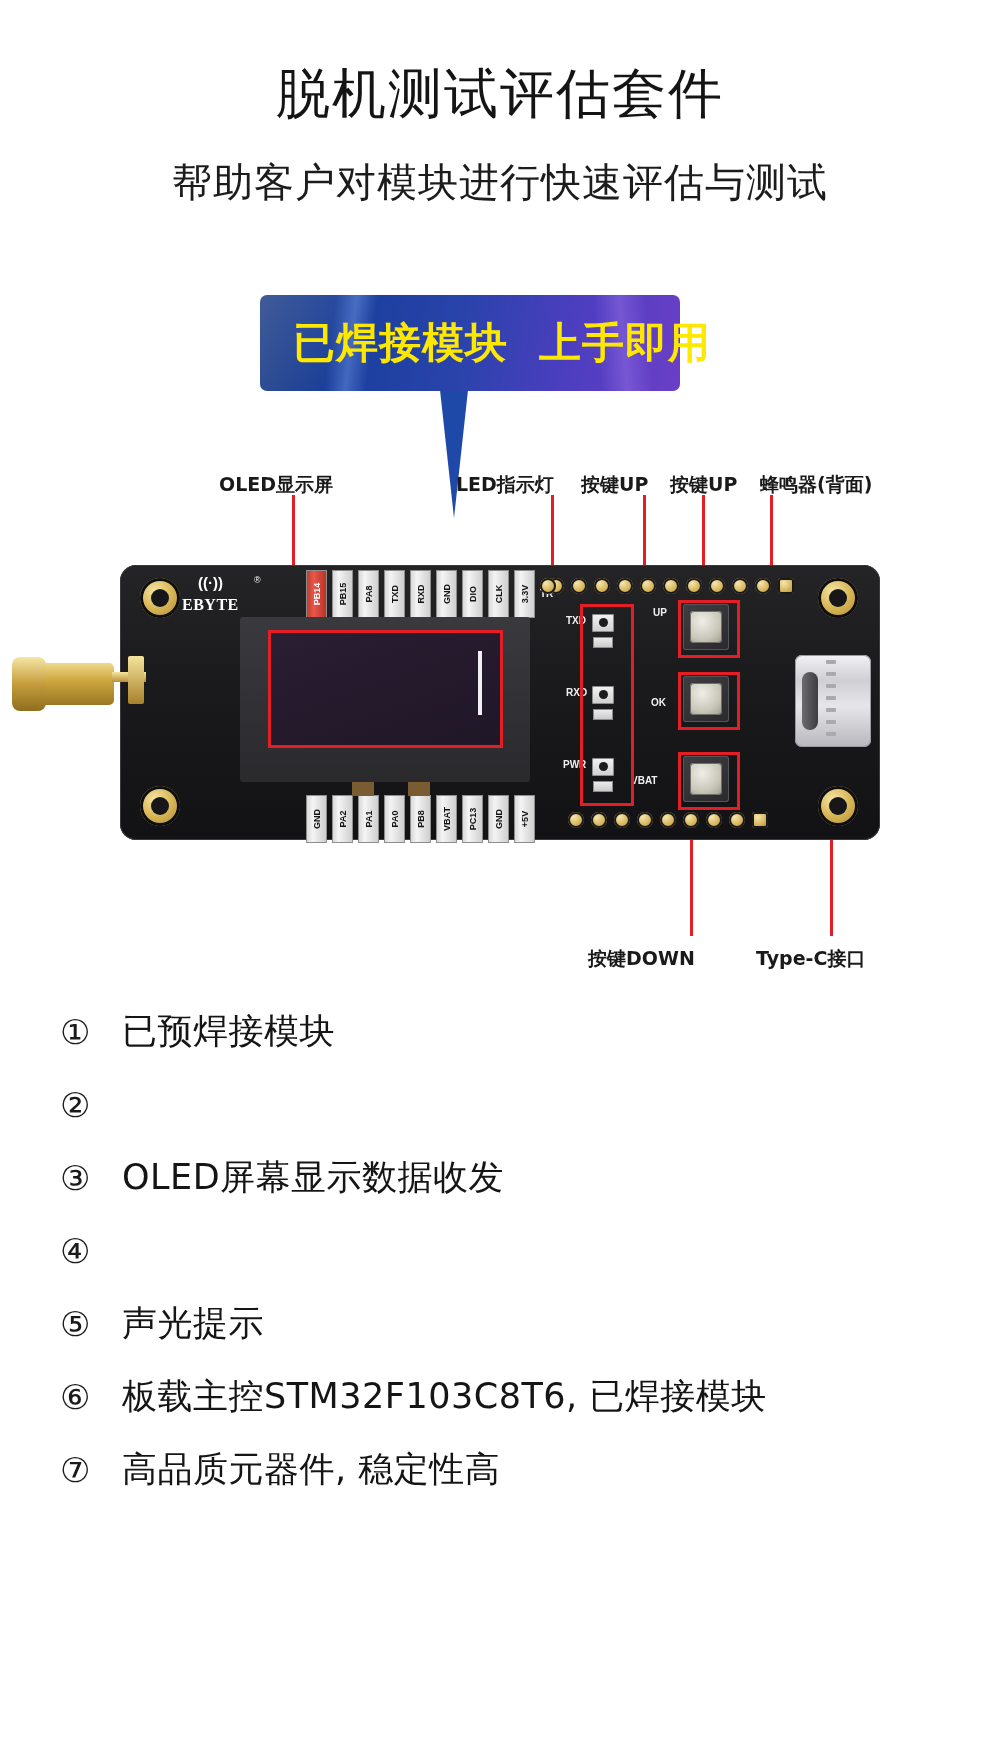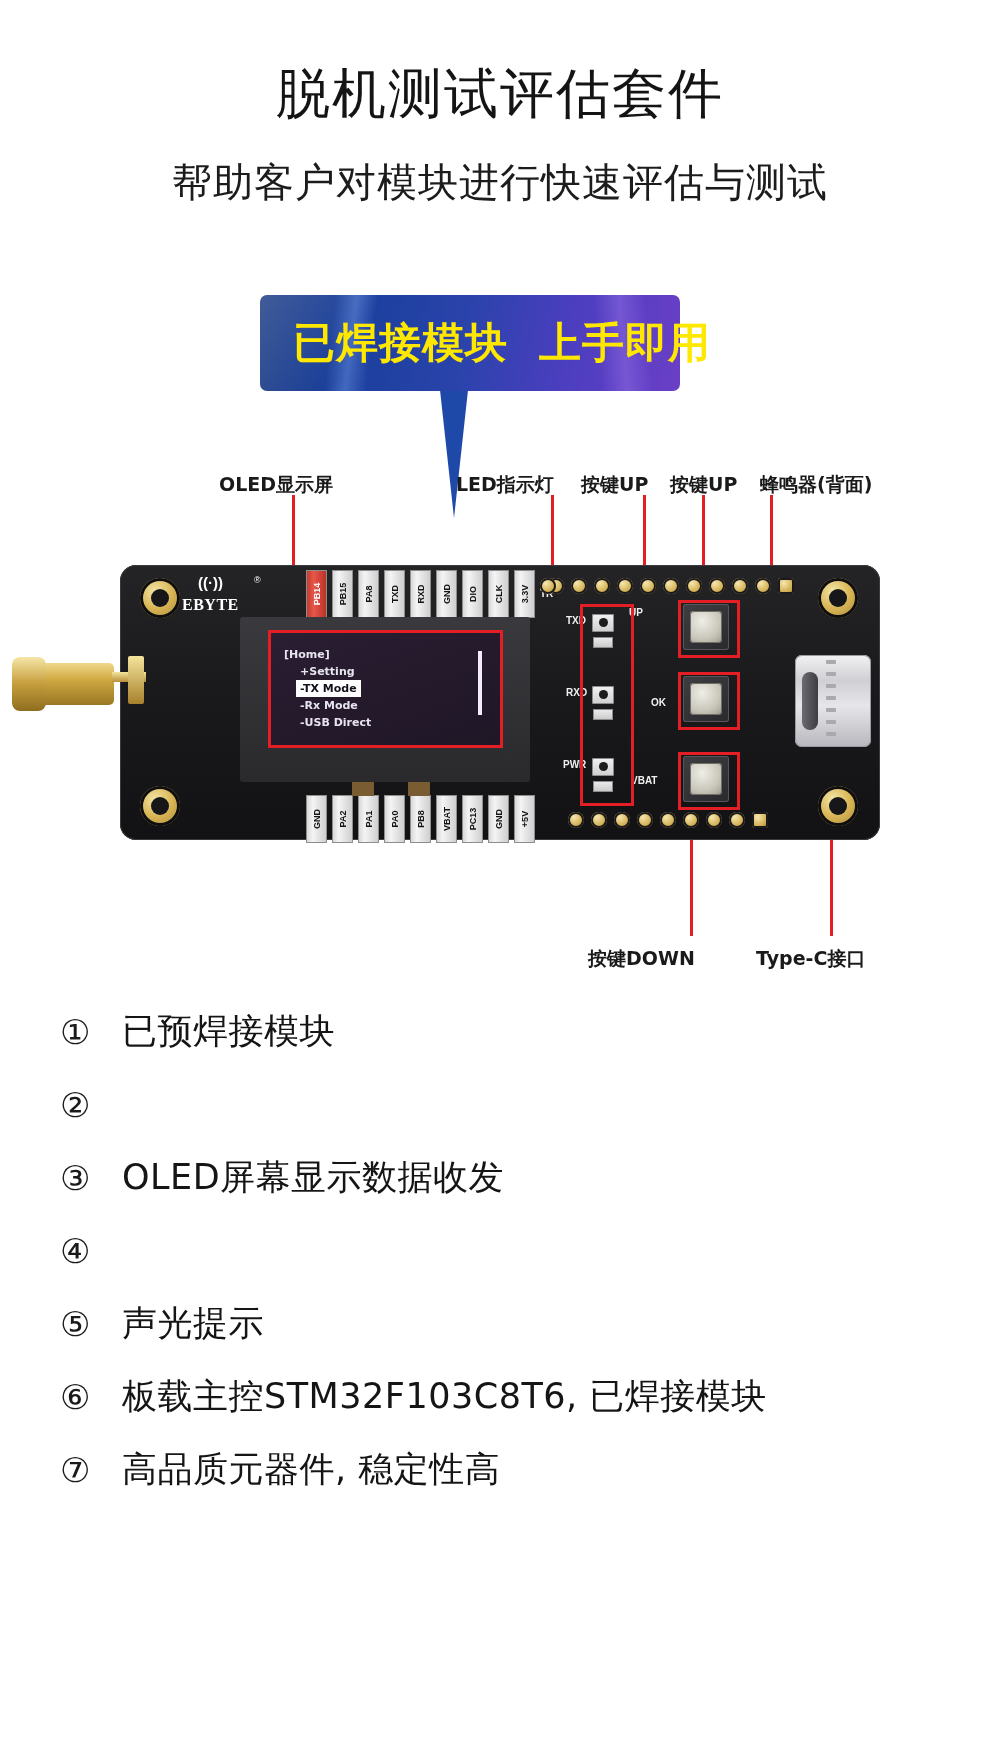--- a/index.html
+++ b/index.html
@@ -377,29 +377,20 @@
     <div class="pad"></div>
     <div class="pad"></div>
     <div class="pad"></div>
     <div class="pad sq"></div>
   </div>
 
   <div class="oled-frame"></div>
   <div class="oled-screen"></div>
   <div class="oled-tab" style="left:352px;"></div>
   <div class="oled-tab" style="left:408px;"></div>
-  <div class="oled-menu">
-    <div>[Home]</div>
-    <div id="oled-items">
-        <div class="m-ind">+Setting</div>
-        <div class="m-ind" style="padding-left: 0px;"><span class="m-sel">-TX Mode</span></div>
-        <div class="m-ind">-Rx Mode</div>
-        <div class="m-ind">-USB Direct</div>
-      </div>
-  </div>
   <div class="oled-cursor"></div>
 
   <div class="led-pkg" style="left:592px;top:614px;">
       <div class="led-dot"></div>
     </div>
   <div class="res-pkg" style="left:593px;top:637px;"></div>
   <div class="silk" style="left:566px;top:615px;">TXD</div>
 
   <div class="led-pkg" style="left:592px;top:686px;">
       <div class="led-dot"></div>
@@ -412,21 +403,21 @@
     </div>
   <div class="res-pkg" style="left:593px;top:781px;"></div>
   <div class="silk" style="left:563px;top:759px;">PWR</div>
 
   <div class="silk" style="left:540px;top:588px;">TR</div>
   <div class="pad" style="position:absolute;left:540px;top:578px;"></div>
 
   <div class="btn-base" style="left:683px;top:604px;">
       <div class="btn-cap"></div>
     </div>
-  <div class="silk" style="left:629px;top:607px;">UP</div>
+  <div class="silk" style="left:653px;top:607px;">UP</div>
 
   <div class="btn-base" style="left:683px;top:676px;">
       <div class="btn-cap"></div>
     </div>
   <div class="silk" style="left:651px;top:697px;">OK</div>
 
   <div class="btn-base" style="left:683px;top:756px;">
       <div class="btn-cap"></div>
     </div>
   <div class="silk" style="left:631px;top:775px;">VBAT</div>

